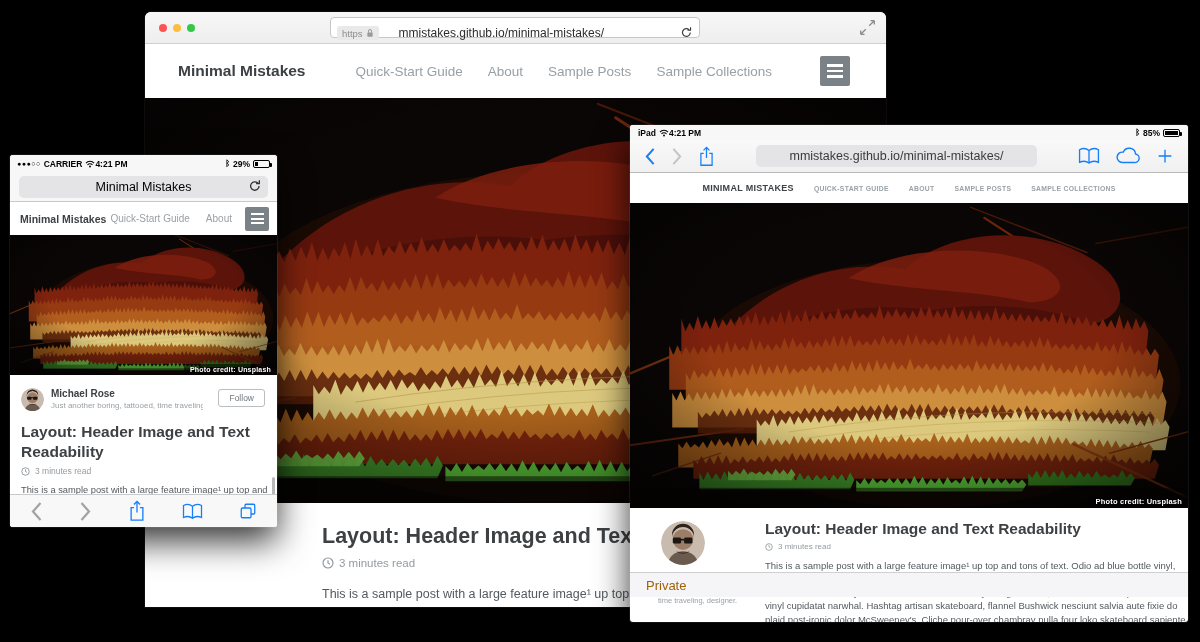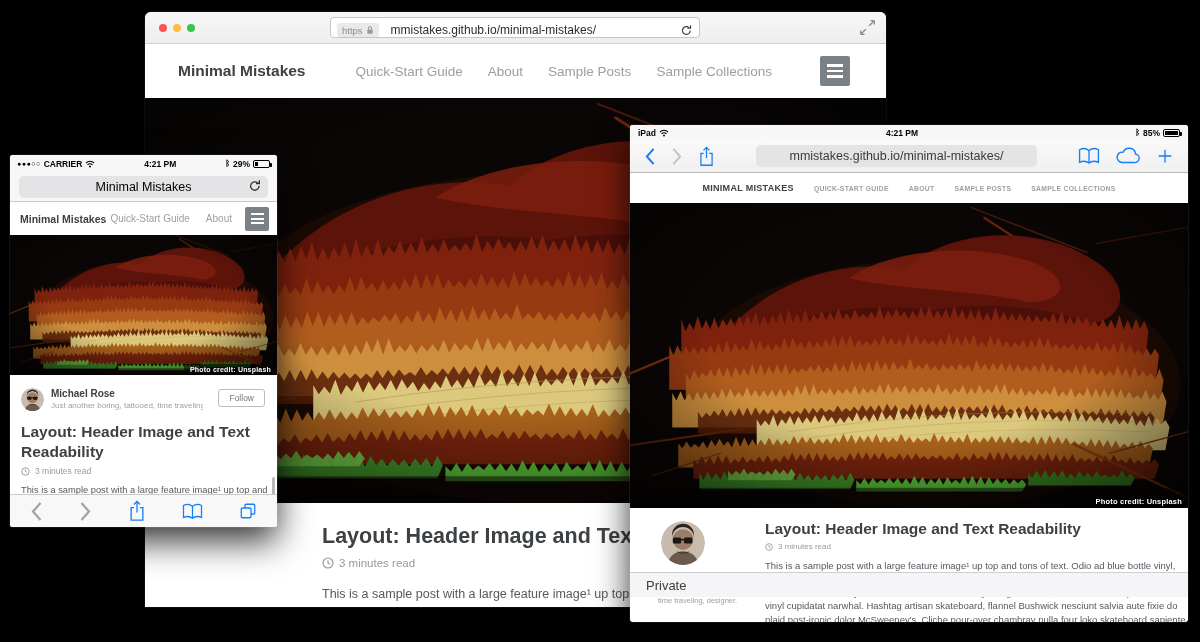--- a/index.html
+++ b/index.html
@@ -15,22 +15,22 @@
           font-size:8px;font-weight:bold;padding:2px 6px;letter-spacing:.2px;margin-top:24px;}
 
   
   .desktop{left:145px;top:12px;width:741px;height:595px;border-radius:6px 6px 0 0;
            box-shadow:0 0 0 1px rgba(255,255,255,.05),0 16px 44px rgba(0,0,0,.8);}
   .d-titlebar{position:relative;height:32px;background:linear-gradient(#f7f7f7,#eeeeee);
               border-bottom:1px solid #cfcfcf;}
   .tl{position:absolute;top:12px;width:8px;height:8px;border-radius:50%;}
   .tl.r{left:14px;background:#fc5551}.tl.y{left:28px;background:#fdbe40}.tl.g{left:42px;background:#34c84a}
   .d-urlfield{position:absolute;left:185px;top:5px;width:370px;height:21px;background:#fff;
-              border:1px solid #c6c6c6;border-radius:4px;display:flex;align-items:flex-end;
-              padding:0 6px;gap:12px;}
+              border:1px solid #c6c6c6;border-radius:4px;display:flex;align-items:flex-start;
+              padding:8px 6px;gap:20px;}
   .https-badge{display:flex;align-items:center;gap:3px;background:#e9e9e9;border-radius:3px;
                padding:1.5px 5px;font-size:9.5px;color:#8e8e8e;}
   .d-url{font-size:12px;color:#2c2c2c;flex:1;white-space:nowrap;overflow:hidden;}
   .d-expand{position:absolute;right:10px;top:7px;}
   .d-nav{position:relative;height:54px;background:#fff;display:flex;align-items:center;padding-left:33px;}
   .d-brand{font-size:15.5px;font-weight:bold;color:#3d4144;margin-right:50px;}
   .d-link{font-size:13.5px;color:#98a0a5;margin-right:25px;white-space:nowrap;}
   .burger{position:absolute;right:36px;top:12px;width:30px;height:30px;background:#7a8288;
           border-radius:2px;display:flex;flex-direction:column;justify-content:center;
           align-items:center;gap:3px;}
@@ -43,21 +43,21 @@
   .meta{display:flex;align-items:center;gap:5px;color:#949ba0;}
   .d-meta{font-size:11.5px;margin-top:8px;}
   .d-body{width:545px;font-size:12.5px;line-height:1.58;color:#525a5f;margin-top:16px;}
 
   
   .iphone{left:10px;top:155px;width:267px;height:372px;border-radius:3px;
           box-shadow:0 0 0 1px rgba(255,255,255,.07),0 14px 34px rgba(0,0,0,.8);}
   .ip-status{height:17px;background:#f7f7f7;display:flex;align-items:center;padding:0 7px;
              font-size:8.5px;font-weight:bold;color:#000;}
   .sb-left,.sb-right{display:flex;align-items:center;gap:3px;}
-  .sb-mid{flex:1;text-align:center;}
+  .sb-mid{flex:1;}
   .batt{position:relative;width:17px;height:8px;border:1px solid #000;border-radius:2px;padding:1px;}
   .batt:after{content:"";position:absolute;right:-3px;top:2px;width:2px;height:4px;background:#000;border-radius:0 1px 1px 0;}
   .batt i{display:block;height:100%;background:#000;}
   .batt.p22 i{width:24%;}
   .batt.p100 i{width:100%;}
   .ip-urlrow{height:30px;background:#f7f7f7;border-bottom:1px solid #c9c9c9;display:flex;
              align-items:center;padding:0 9px;}
   .ios-field{flex:1;height:22px;background:#e4e4e6;border-radius:5px;position:relative;
              display:flex;align-items:center;justify-content:center;font-size:12.5px;color:#000;}
   .field-reload{position:absolute;right:6px;top:3px;}
@@ -97,21 +97,21 @@
   .pad-authorcol{position:absolute;left:28px;top:13px;width:100px;}
   .pad-authorcol .avatar{margin-left:3px;}
   .pad-name{font-size:10px;font-weight:bold;color:#3d4144;margin-top:7px;}
   .pad-bio{font-size:7.5px;color:#9aa1a6;margin-top:4px;}
   .pad-maincol{position:absolute;left:135px;top:12px;width:428px;}
   .pad-title{font-size:15.5px;font-weight:bold;color:#3d4144;white-space:nowrap;}
   .pad-meta{font-size:8px;margin-top:4px;}
   .pad-body{font-size:9.5px;line-height:1.42;color:#525a5f;margin-top:8px;}
   .private-bar{position:absolute;left:0;right:0;bottom:0;height:25px;background:#f5f5f7;
                border-top:1px solid #cfcfd2;display:flex;align-items:center;padding:0 16px;}
-  .private-label{color:#404040;font-size:13px;}
+  .private-label{color:#a16207;font-size:13px;}
 
   .icon{display:block;}
   .defs-hidden{position:absolute;width:0;height:0;overflow:hidden;}
 </style>
 </head>
 <body>
 
 <div class="stage">
 
   <svg class="defs-hidden" aria-hidden="true">

